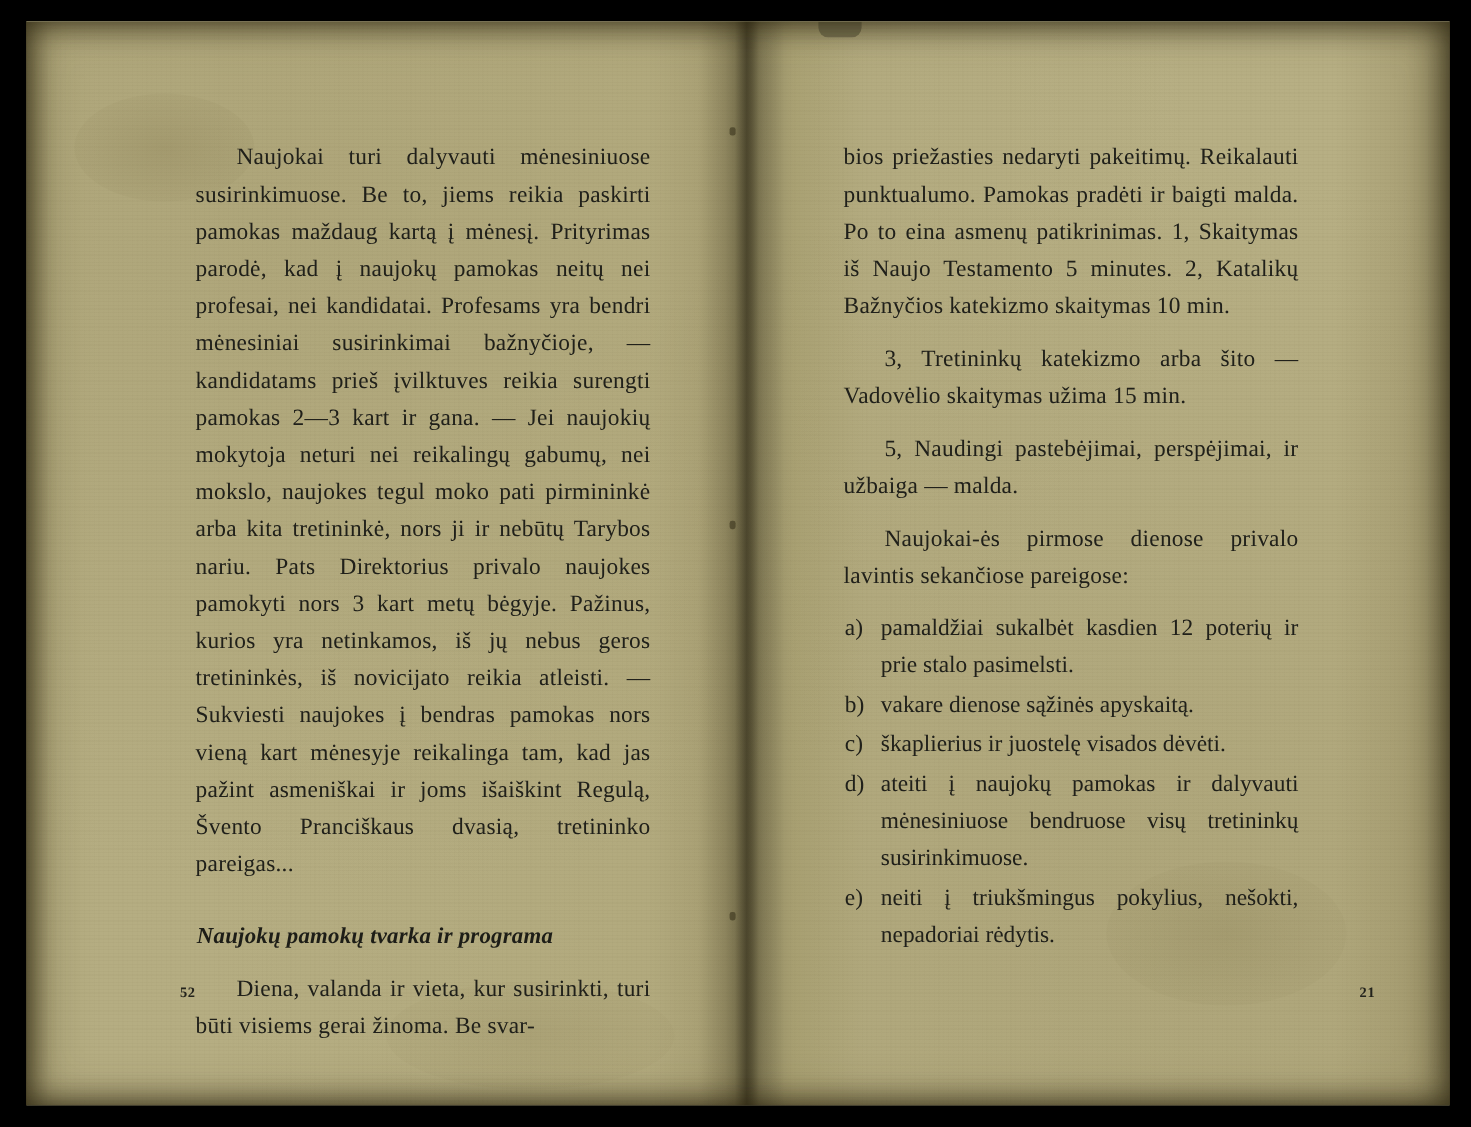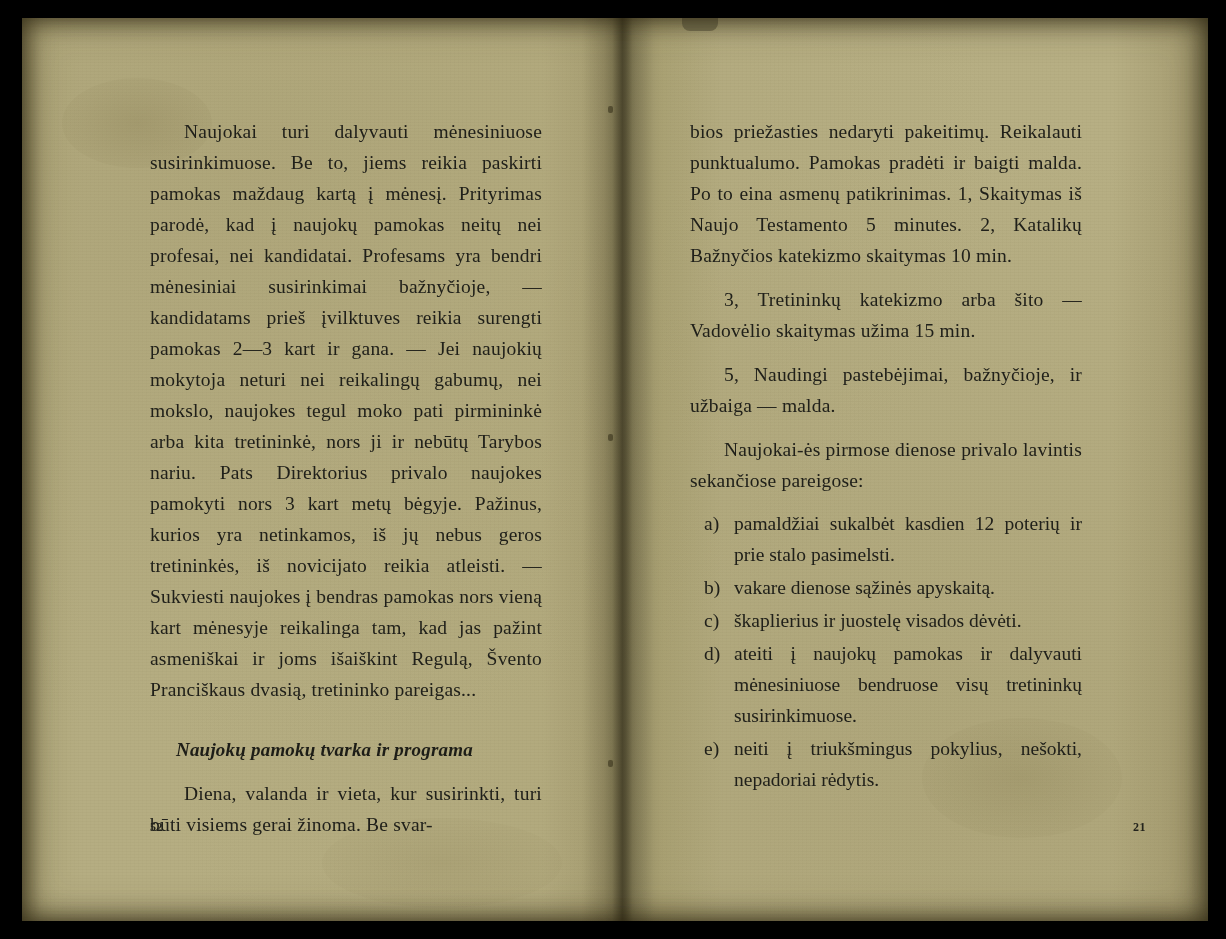--- a/index.html
+++ b/index.html
@@ -110,34 +110,34 @@
 
   .col {
     position: absolute;
     width: 392px;
     top: 98px;
   }
   .page-left .col { left: 128px; }
   .page-right .col { left: 62px; }
 
   p.body {
-    margin: 0 0 0 0;
+    margin: 0 0 0 13px;
     font-size: 19.5px;
     line-height: 31px;
     text-align: justify;
     color: #20201a;
     letter-spacing: 0.2px;
     font-family: "Liberation Serif", serif;
   }
   p.body.indent { text-indent: 34px; }
   p.gap { margin-top: 30px; }
   p.gap-sm { margin-top: 13px; }
 
   .subhead {
-    margin: 12px;
+    margin: 0;
     font-size: 19px;
     line-height: 30px;
     font-style: italic;
     font-weight: bold;
     color: #1d1d17;
     text-indent: 14px;
     letter-spacing: 0.2px;
   }
 
   ol.lettered {
@@ -203,21 +203,21 @@
         <p class="subhead gap">Naujokų pamokų tvarka ir programa</p>
         <p class="body indent gap-sm">Diena, valanda ir vieta, kur susirinkti, turi būti visiems gerai žinoma. Be svar-</p>
       </div>
       <div class="folio folio-left">52</div>
     </div>
 
     <div class="page page-right">
       <div class="col">
         <p class="body">bios priežasties nedaryti pakeitimų. Reikalauti punktualumo. Pamokas pradėti ir baigti malda. Po to eina asmenų patikrinimas. 1, Skaitymas iš Naujo Testamento 5 minutes. 2, Katalikų Bažnyčios katekizmo skaitymas 10 min.</p>
         <p class="body indent gap-sm">3, Tretininkų katekizmo arba šito — Vadovėlio skaitymas užima 15 min.</p>
-        <p class="body indent gap-sm">5, Naudingi pastebėjimai, bažnyčioje, ir užbaiga — malda.</p>
+        <p class="body indent gap-sm">5, Naudingi pastebėjimai, perspėjimai, ir užbaiga — malda.</p>
         <p class="body indent gap-sm">Naujokai-ės pirmose dienose privalo lavintis sekančiose pareigose:</p>
 
         <ol class="lettered">
           <li>
             <span class="marker">a)</span>
             <span>pamaldžiai sukalbėt kasdien 12 poterių ir prie stalo pasimelsti.</span>
           </li>
           <li>
             <span class="marker">b)</span>
             <span>vakare dienose sąžinės apyskaitą.</span>

